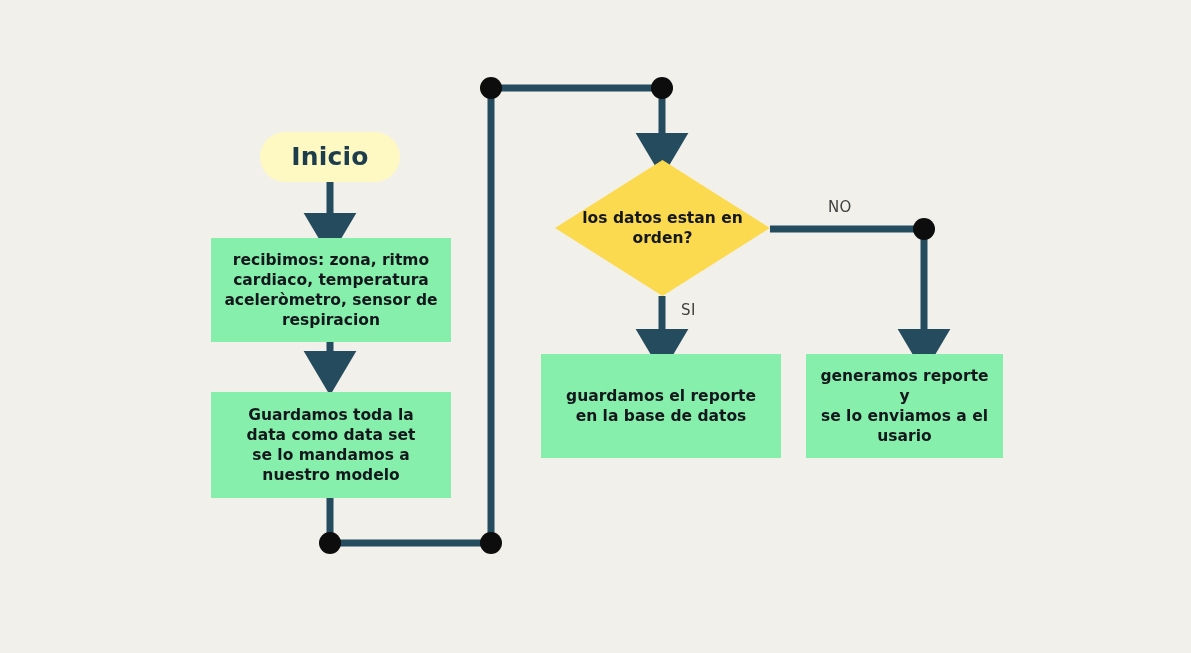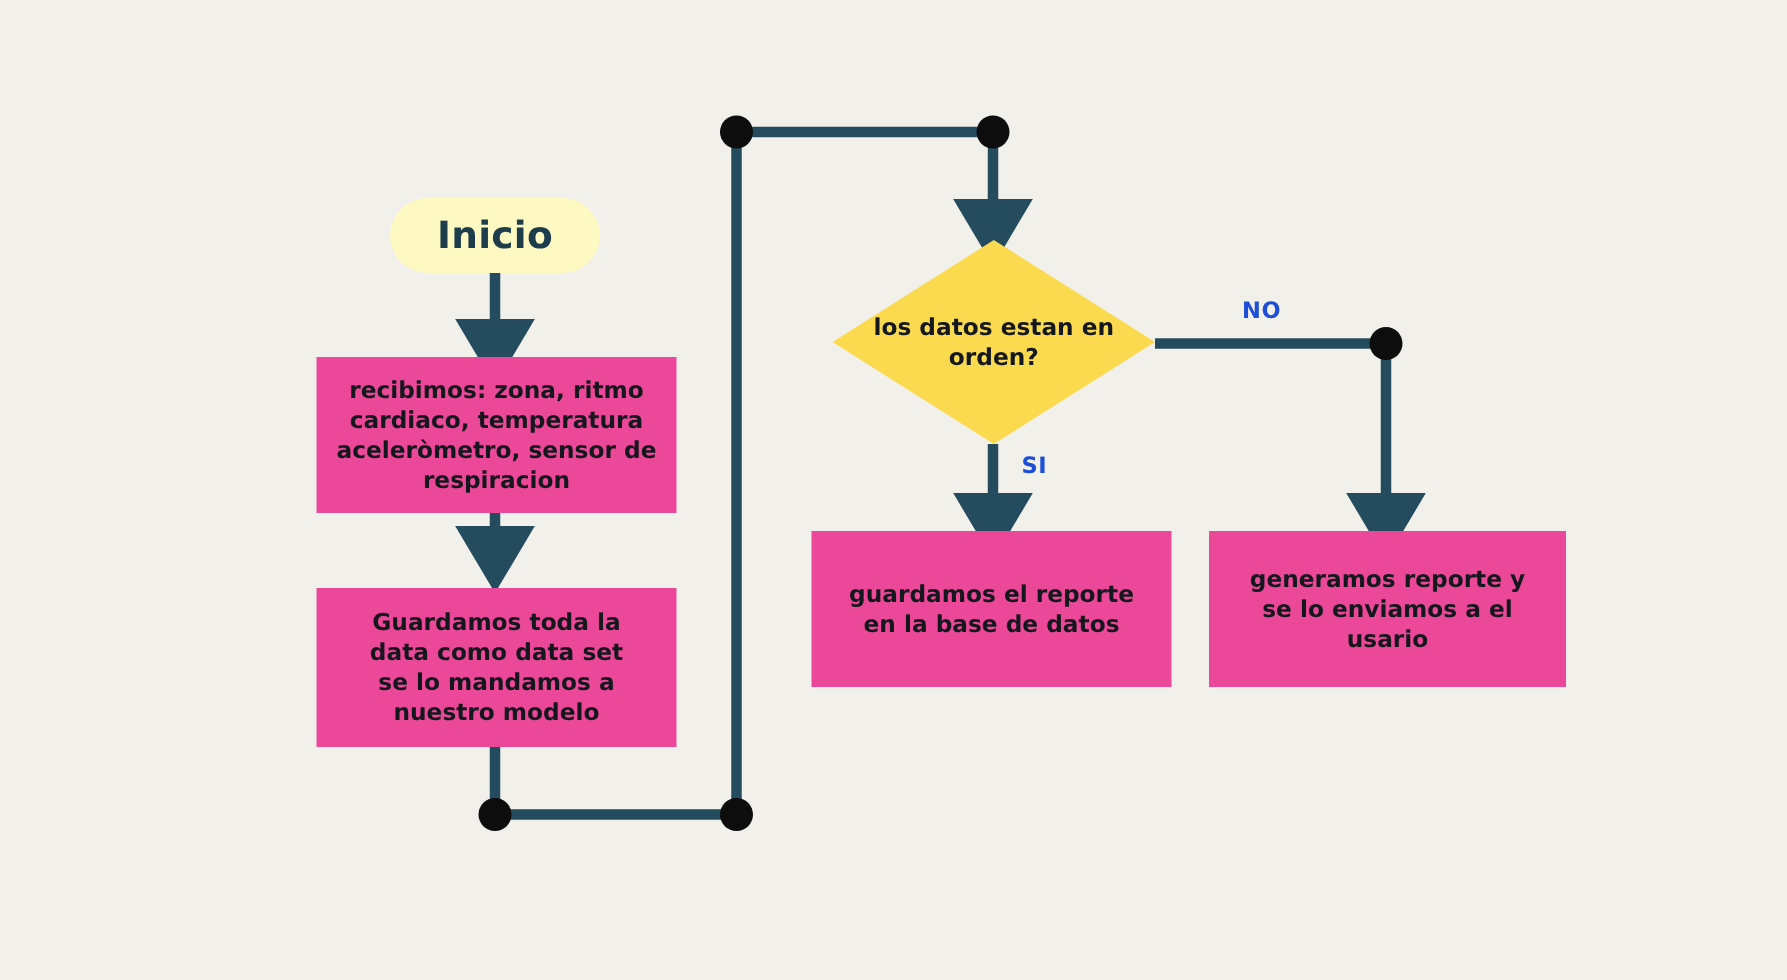--- a/index.html
+++ b/index.html
@@ -46,21 +46,21 @@
   .terminator {
     background: #fef9c3;
     border-radius: 999px;
     color: #1d3d4d;
     font-size: 25px;
     font-weight: bold;
     letter-spacing: .2px;
   }
 
   .process {
-    background: #ec4899;
+    background: #86efac;
     color: #14181c;
     font-size: 15.5px;
     font-weight: bold;
     padding: 16px 12px;
   }
 
   .decision {
     background: transparent;
     color: #14181c;
     font-size: 15.5px;
@@ -78,23 +78,23 @@
   }
   .decision .node-text {
     position: relative;
     z-index: 1;
     max-width: 86%;
   }
 
   
   .edge-label {
     position: absolute;
-    color: #1d4ed8;
+    color: #404040;
     font-size: 15px;
-    font-weight: bold;
+    font-weight: normal;
     letter-spacing: .4px;
     z-index: 4;
     white-space: nowrap;
   }
 </style>
 </head>
 <body style="background: rgb(242, 240, 234);">
 
 <div id="canvas">
 
@@ -159,21 +159,21 @@
     <span class="node-text">guardamos el reporte
 en la base de datos</span>
   </div>
 
   <div class="node decision" style="left: 555px; top: 160px; width: 215px; height: 136px;">
     <span class="diamond-shape"></span>
     <span class="node-text">los datos estan en
 orden?</span>
   </div>
 
-  <div class="node process" style="left: 806px; top: 354px; width: 238px; height: 104px;">
+  <div class="node process" style="left: 806px; top: 354px; width: 197px; height: 104px;">
     <span class="node-text">generamos reporte y
 se lo enviamos a el
 usario</span>
   </div>
 
   <div class="edge-label" style="left: 681px; top: 301px;">SI</div>
   <div class="edge-label" style="left: 828px; top: 198px;">NO</div>
 
 </div>
 

